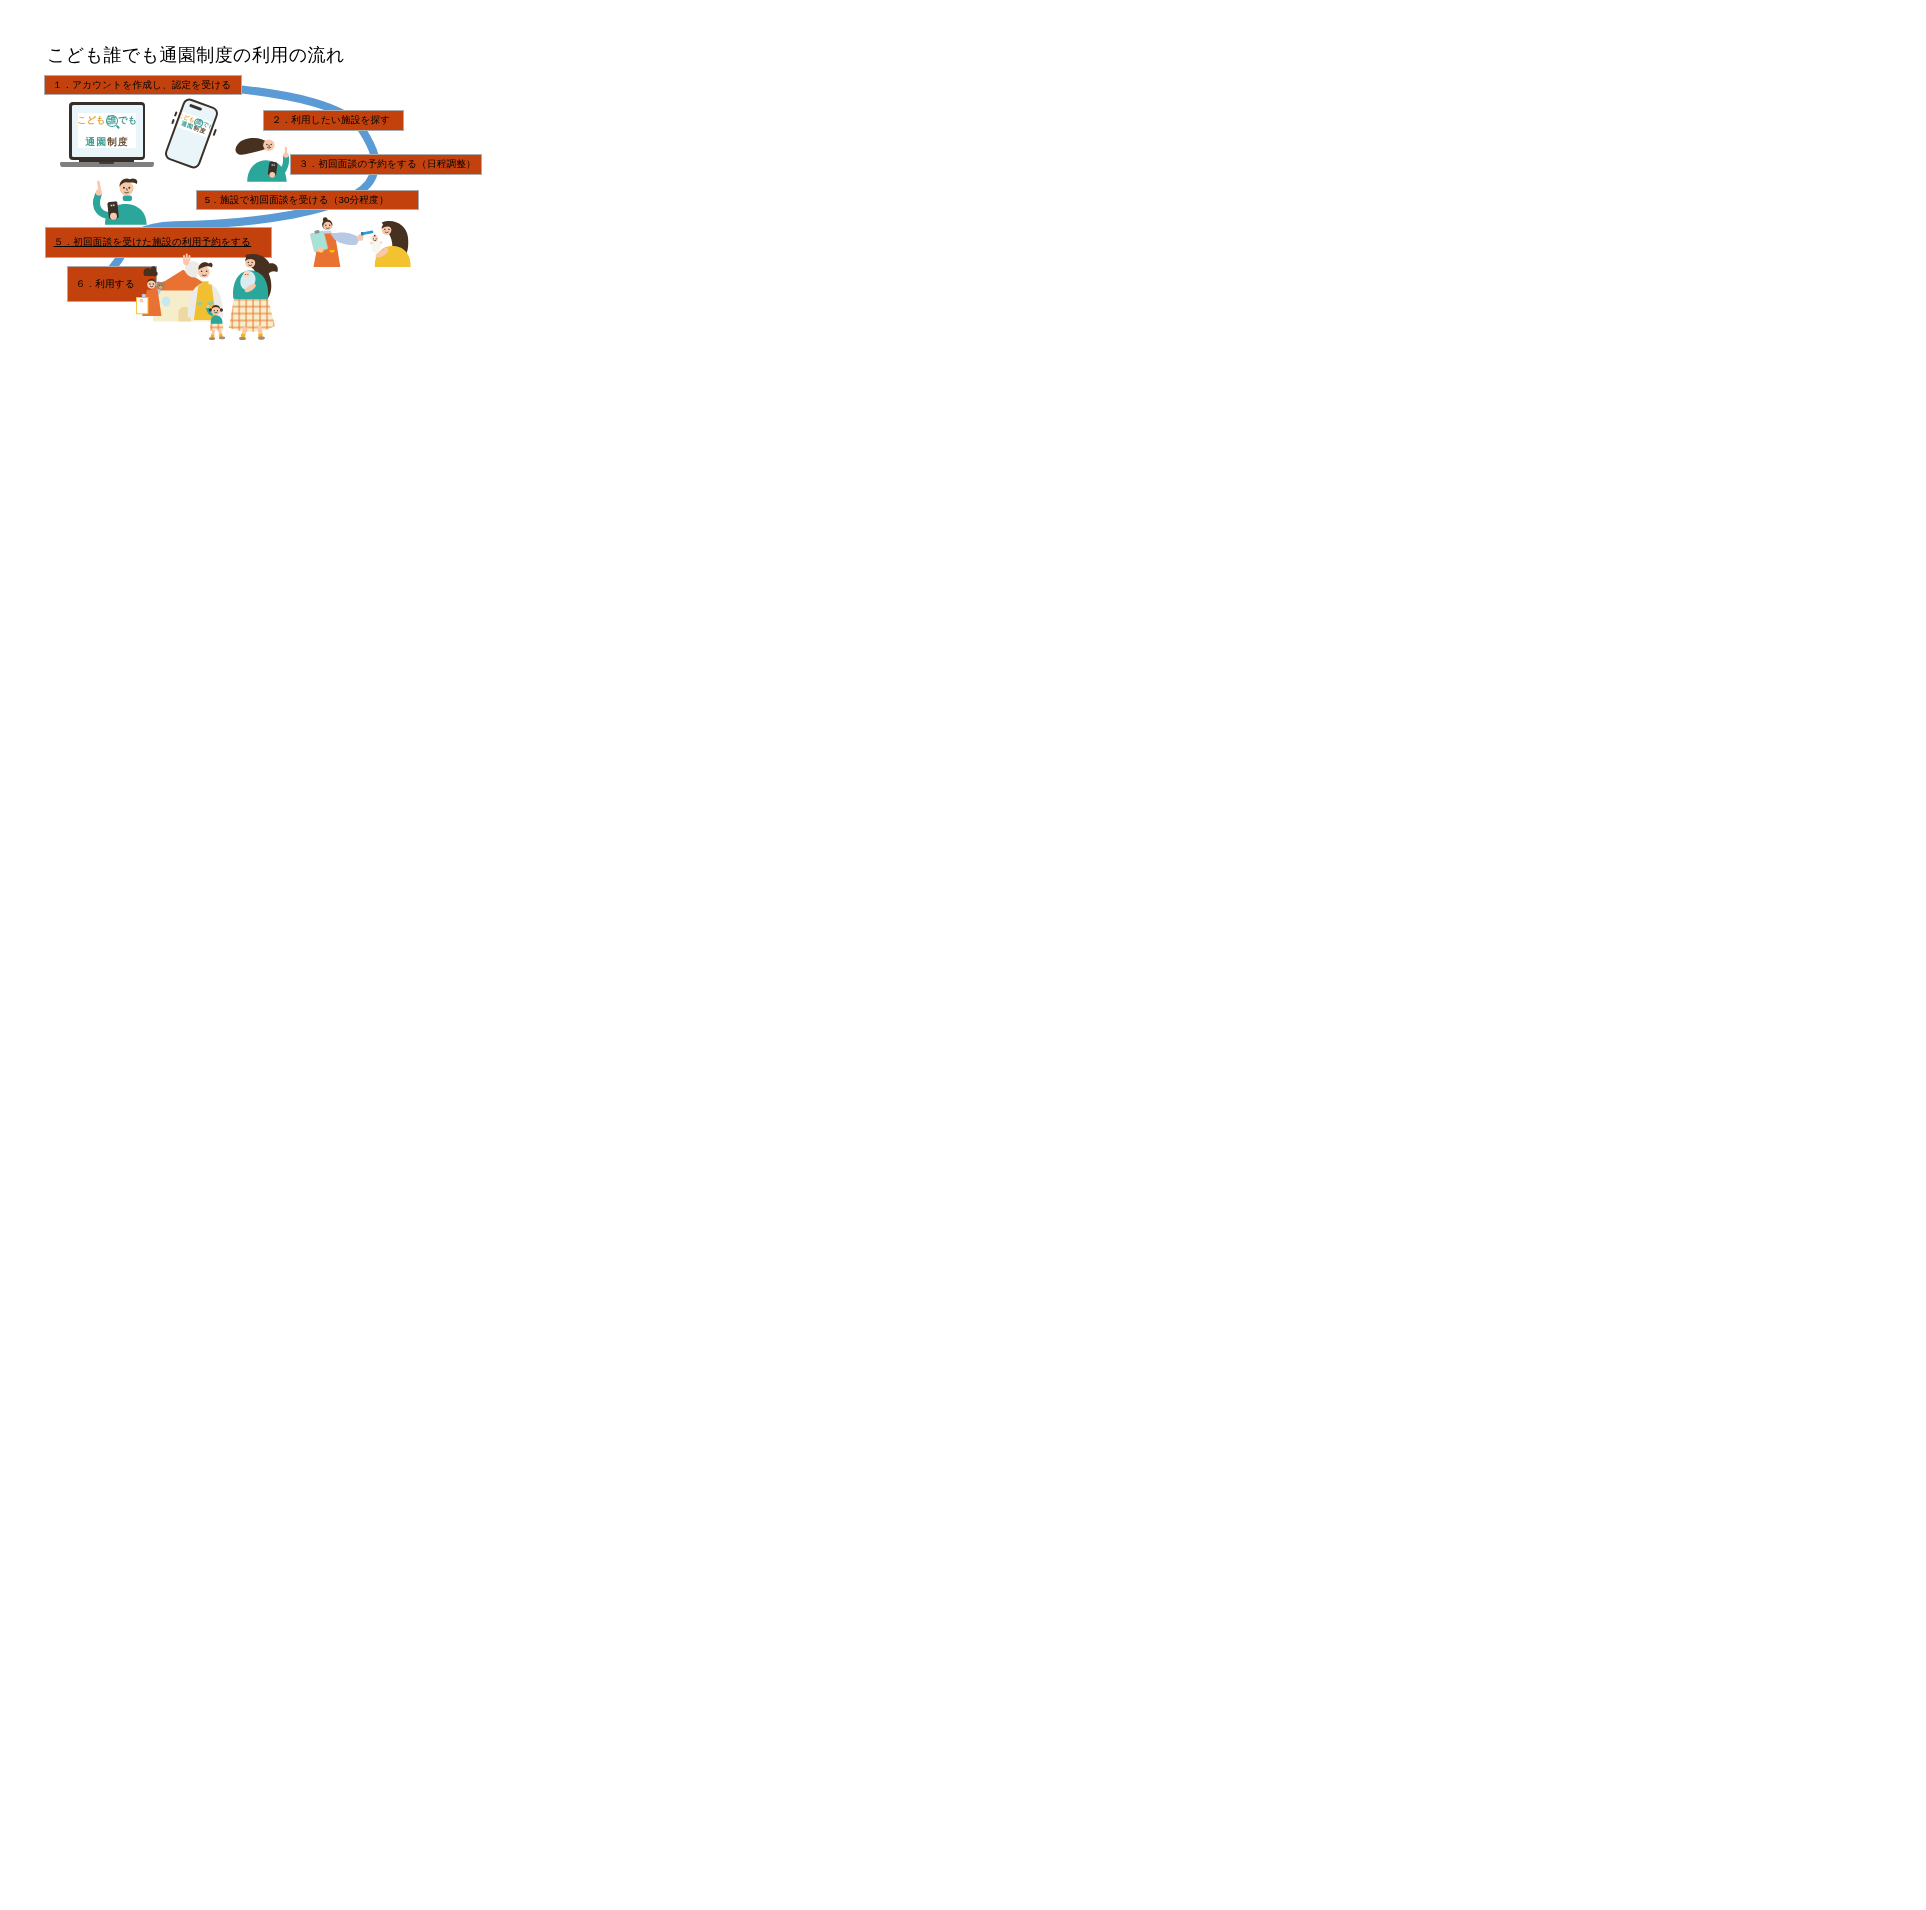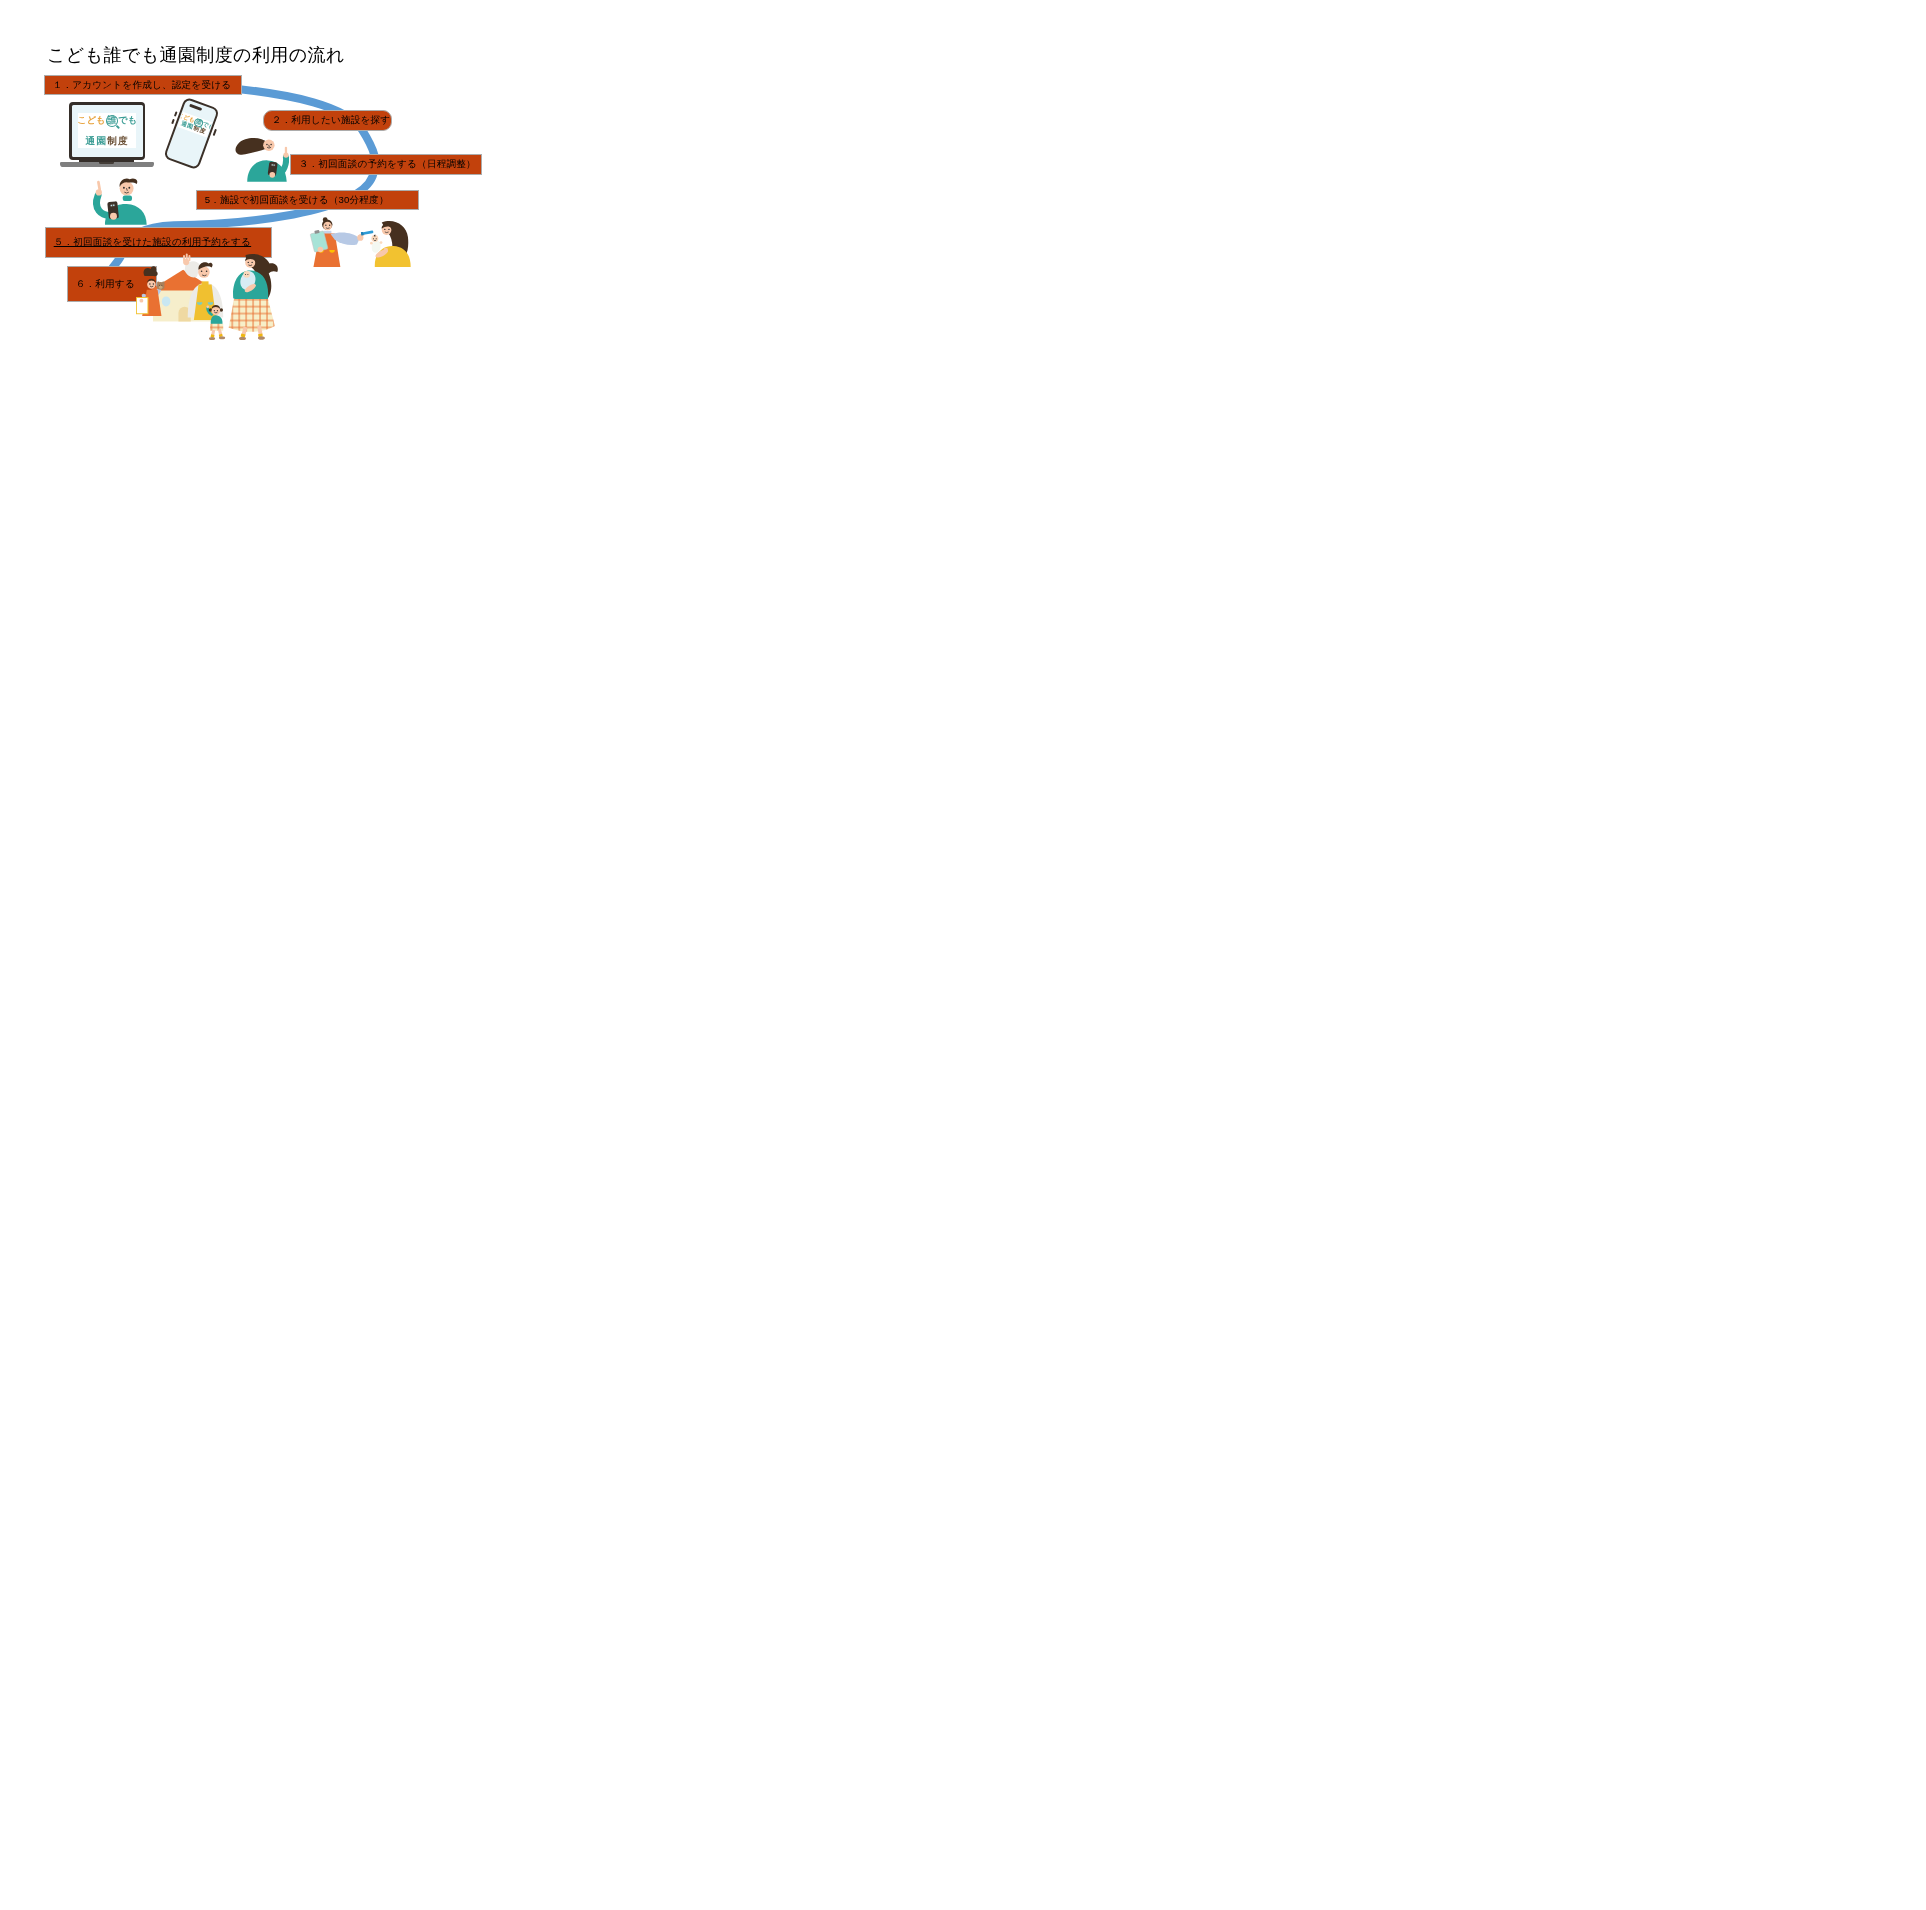--- a/index.html
+++ b/index.html
@@ -13,36 +13,36 @@
 
   .connector-svg{position:absolute;left:0;top:0;width:540px;height:382px;z-index:1;}
 
   .step-box{
     position:absolute;background:#c2410c;border:0.8px solid #ACACAC;
     display:flex;align-items:center;box-sizing:border-box;
     padding-left:7.7px;font-size:9.6px;color:#000000;letter-spacing:0.2px;
     white-space:nowrap;z-index:3;
   }
   .step-1{left:44px;top:75px;width:198px;height:20px;}
-  .step-2{left:263px;top:110px;width:129px;height:21px;border-radius:9px;}
+  .step-2{left:263px;top:110px;width:141px;height:21px;}
   .step-3{left:290px;top:154px;width:192px;height:21px;}
   .step-4{left:196px;top:190px;width:223px;height:20px;}
   .step-5{left:45px;top:227px;width:227px;height:31px;text-decoration:underline;}
   .step-6{left:67px;top:266px;width:90px;height:36px;}
 
   .illus{position:absolute;}
   .z-back{z-index:2;}
   .z-front{z-index:4;}
 
   
   .laptop{left:60px;top:102px;width:94px;height:65px;}
   .laptop-screen{position:absolute;left:9.2px;top:0;width:76px;height:58px;background:#352E29;border-radius:3.9px;}
   .laptop-screen-inner{position:absolute;left:2.7px;top:2.7px;right:2.7px;bottom:2.7px;background:#E9F5F9;border-radius:1.5px;}
   .logo-card{position:absolute;left:6.2px;top:8.5px;right:6.2px;height:35px;background:#ffffff;
-    display:flex;flex-direction:column;align-items:center;justify-content:center;gap:10px;font-family:Liberation Mono, monospace;}
+    display:flex;flex-direction:column;align-items:center;justify-content:center;gap:10px;}
   .logo-line{white-space:nowrap;font-weight:700;line-height:1;}
   .logo-line.l1{font-size:9.2px;}
   .logo-line.l2{font-size:9.6px;letter-spacing:1.2px;}
   .lg-kodomo{color:#E8A33D;}
   .lg-dare{color:#3D9E96;border:1px solid #3D9E96;border-radius:50%;padding:0.4px 0.8px;position:relative;display:inline-block;}
   .lg-dare::after{content:"";position:absolute;right:-3.1px;bottom:-1.9px;width:3.9px;height:1.5px;background:#3D9E96;border-radius:0.8px;transform:rotate(45deg);}
   .lg-demo,.lg-tsuen{color:#3D9E96;}
   .lg-seido{color:#6B5137;}
   .laptop-hinge{position:absolute;left:19px;top:58px;width:55px;height:2.3px;background:#352E29;}
   .laptop-base{position:absolute;left:0;top:60px;width:94px;height:5px;background:#7F7F7F;border-radius:1.2px 1.2px 3.1px 3.1px;}

